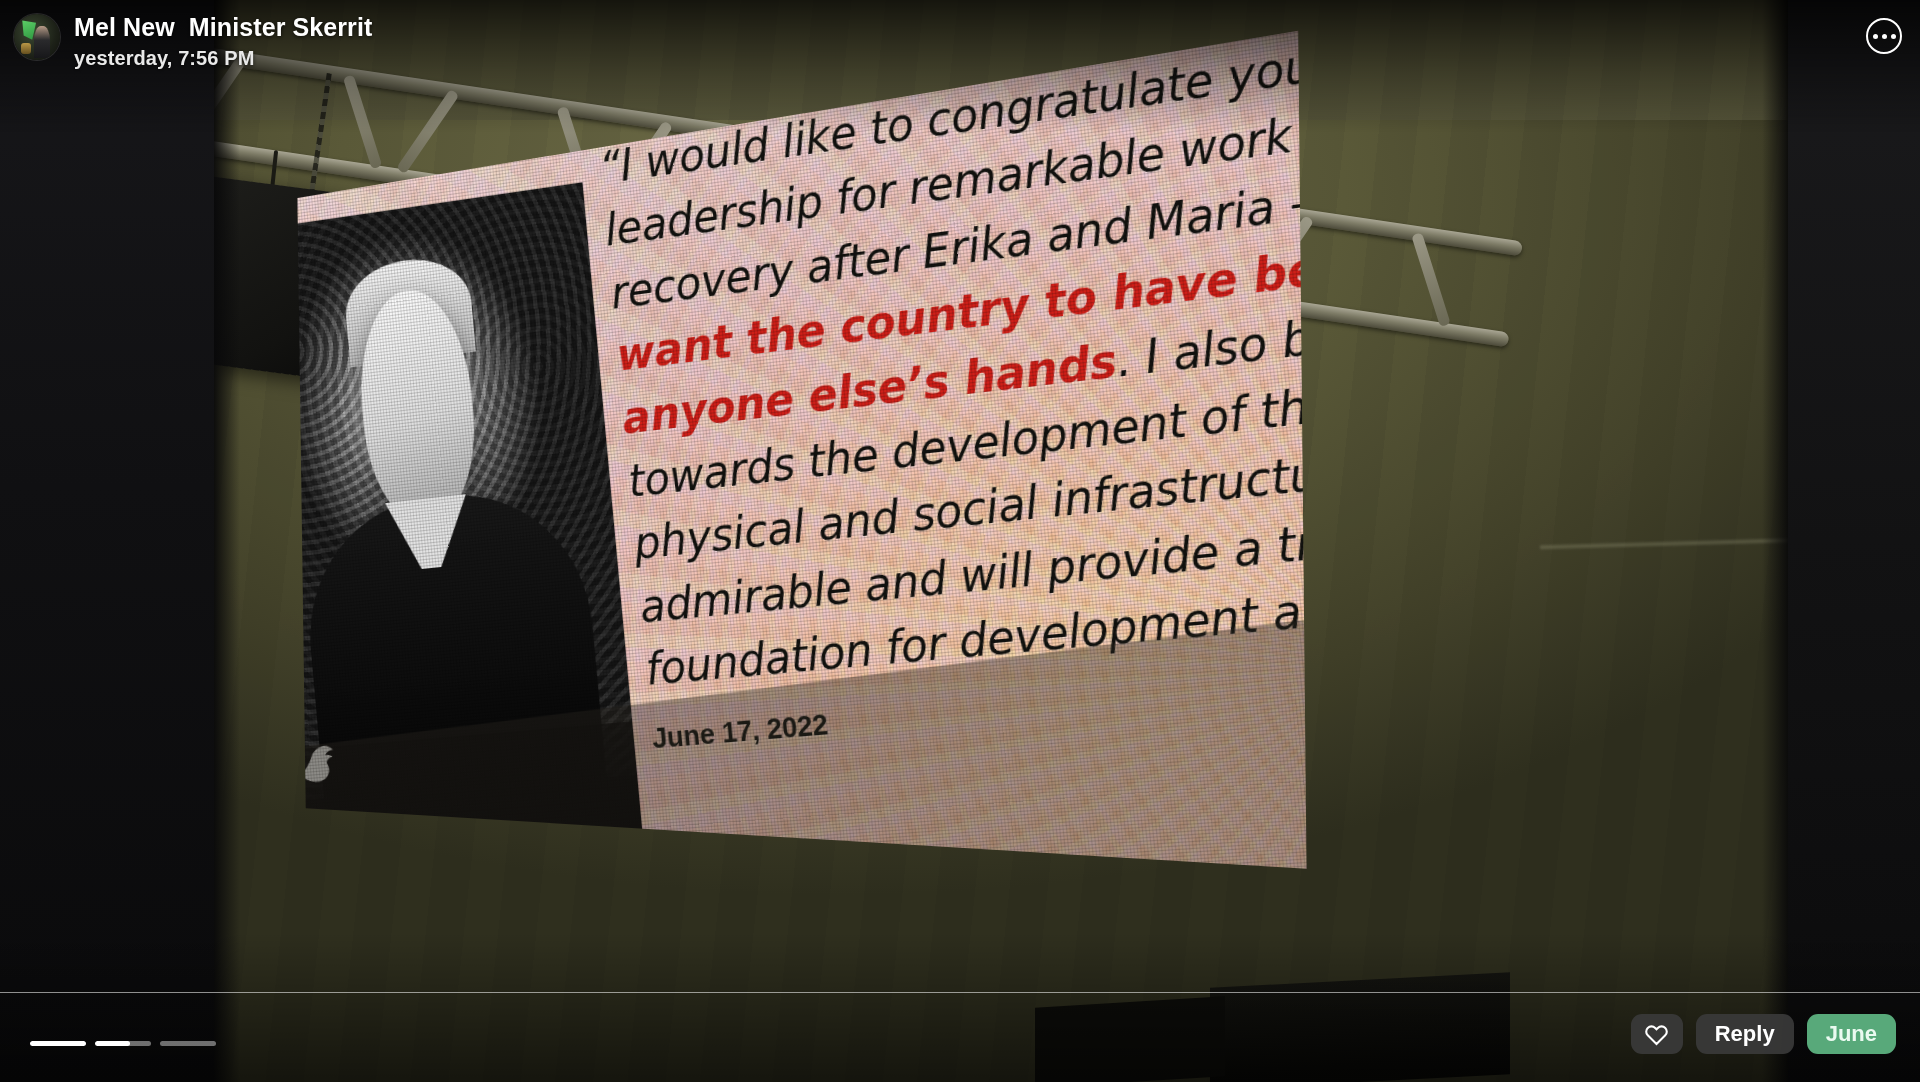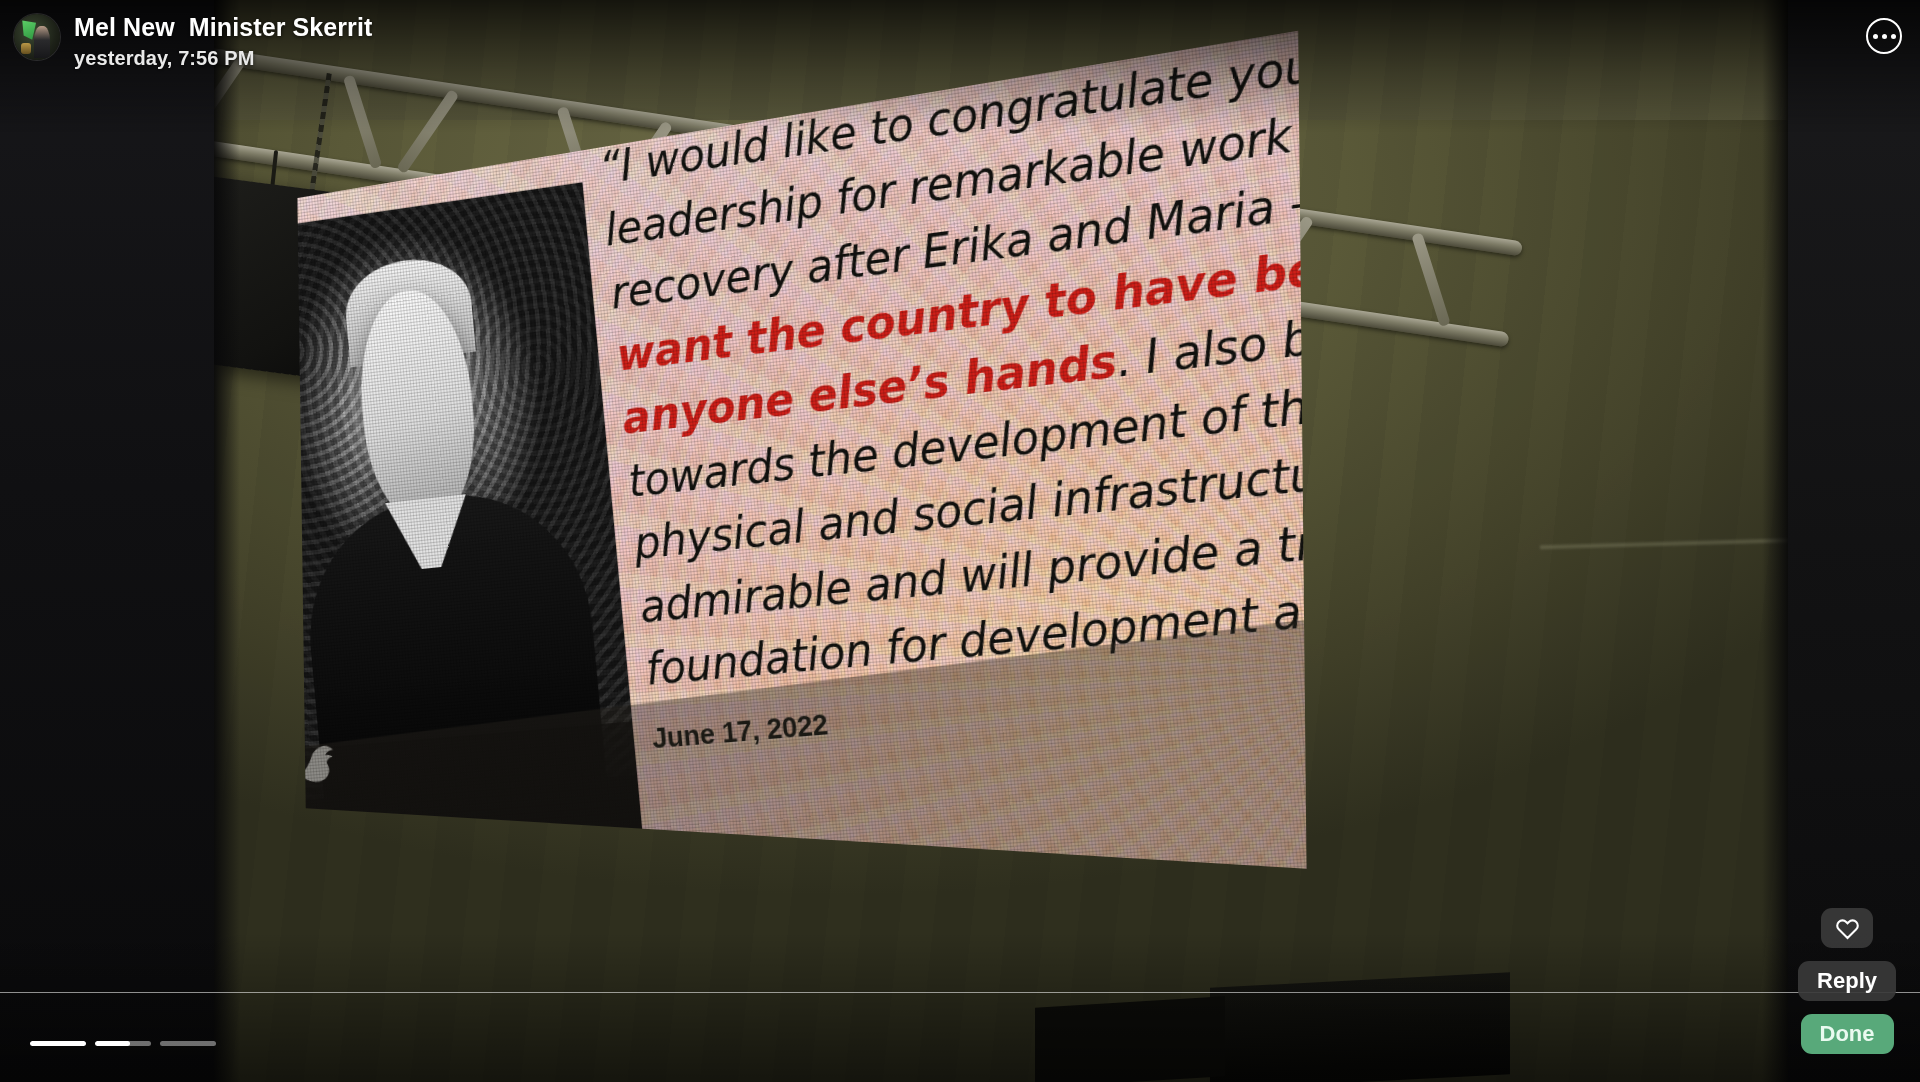--- a/index.html
+++ b/index.html
@@ -400,21 +400,21 @@
   .seg {
     width:56px; height:5px; border-radius:3px;
     background:rgba(255,255,255,.42);
     overflow:hidden; cursor:pointer;
   }
   .seg .fill {
     display:block; height:100%; background:#ffffff; border-radius:3px;
   }
   .actions {
     position:absolute; right:24px; bottom:28px;
-    display:flex; align-items:center; gap:13px; z-index:21;flex-direction:column;
+    display:flex; align-items:center; gap:13px; z-index:21;
   }
   .btn {
     border:none; outline:none; cursor:pointer;
     font-family:"Liberation Sans", sans-serif;
     font-size:22px; font-weight:bold;
     border-radius:11px;
     display:flex; align-items:center; justify-content:center;
   }
   .btn-like {
     width:52px; height:40px;
@@ -549,16 +549,16 @@
       </div>
   </div>
 
   <div class="actions">
     <button class="btn btn-like">
       <svg width="25" height="23" viewBox="0 0 24 22">
         <path d="M12 20.2 3.6 11.8a5 5 0 0 1 7.1-7.1l1.3 1.3 1.3-1.3a5 5 0 0 1 7.1 7.1Z" fill="none" stroke="#ffffff" stroke-width="2"></path>
       </svg>
     </button>
     <button class="btn btn-reply">Reply</button>
-    <button class="btn btn-done">Done</button>
+    <button class="btn btn-done">June</button>
   </div>
 
 </div>
 
 </body></html>

